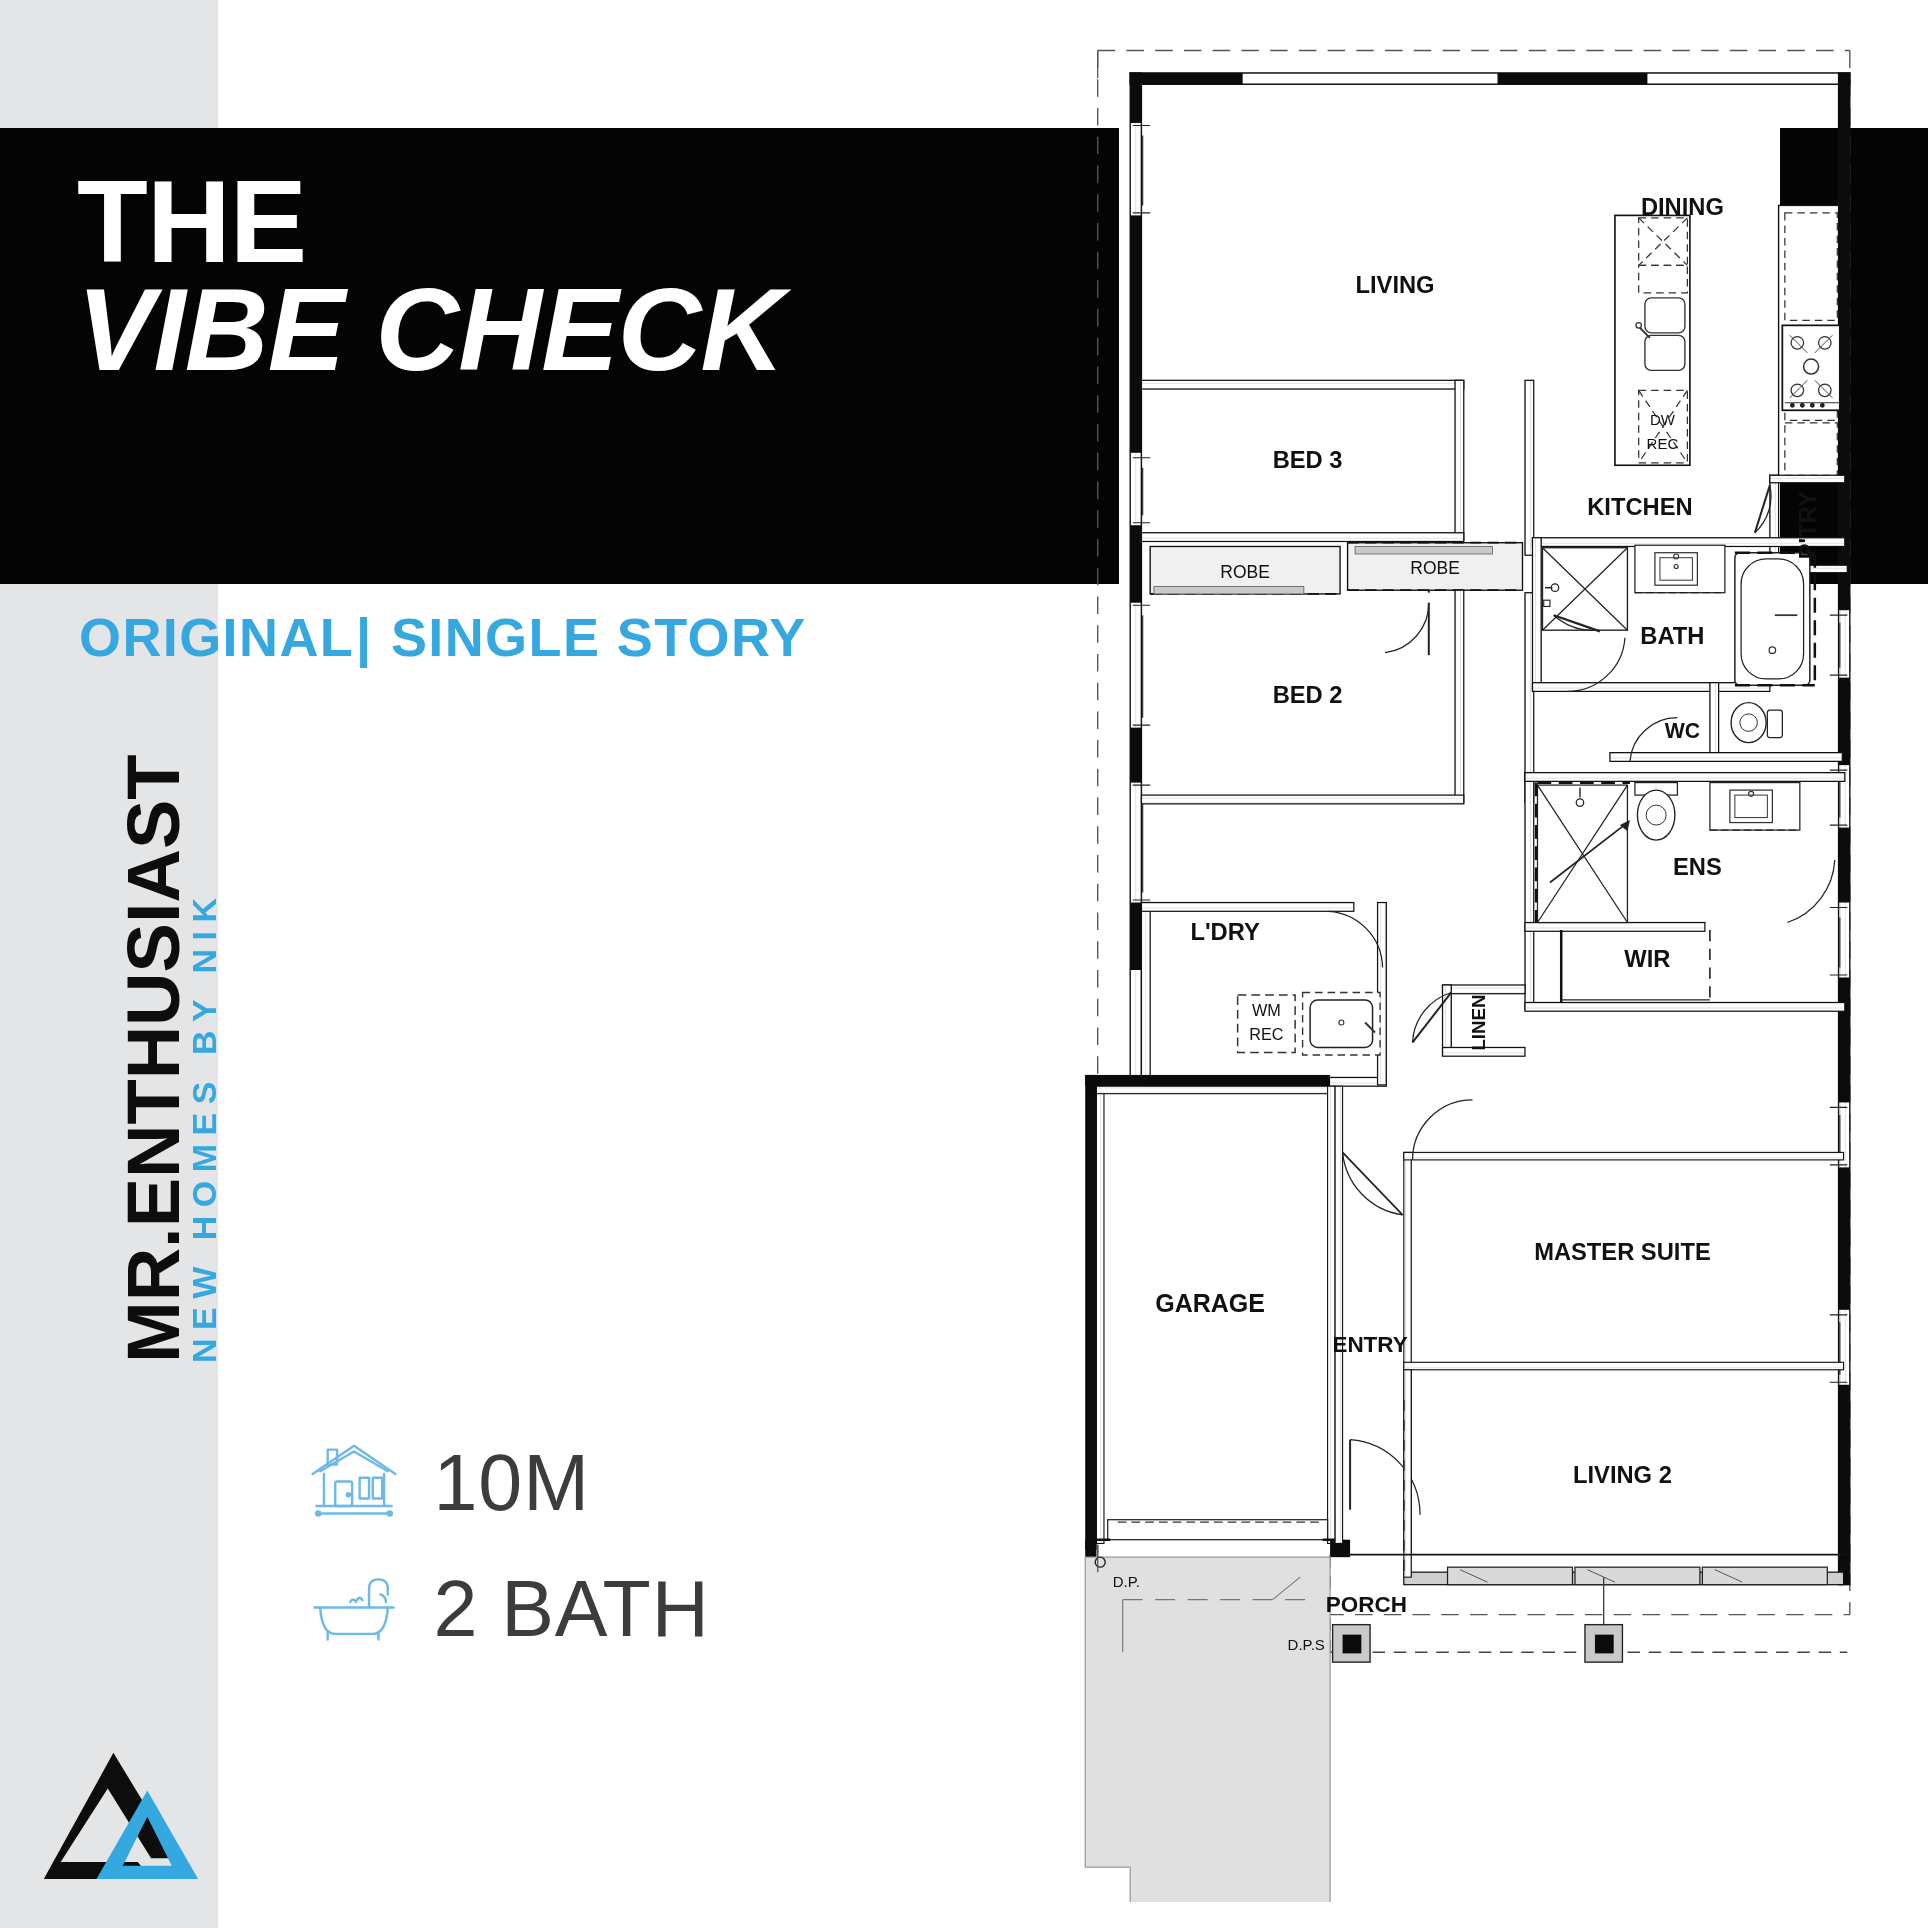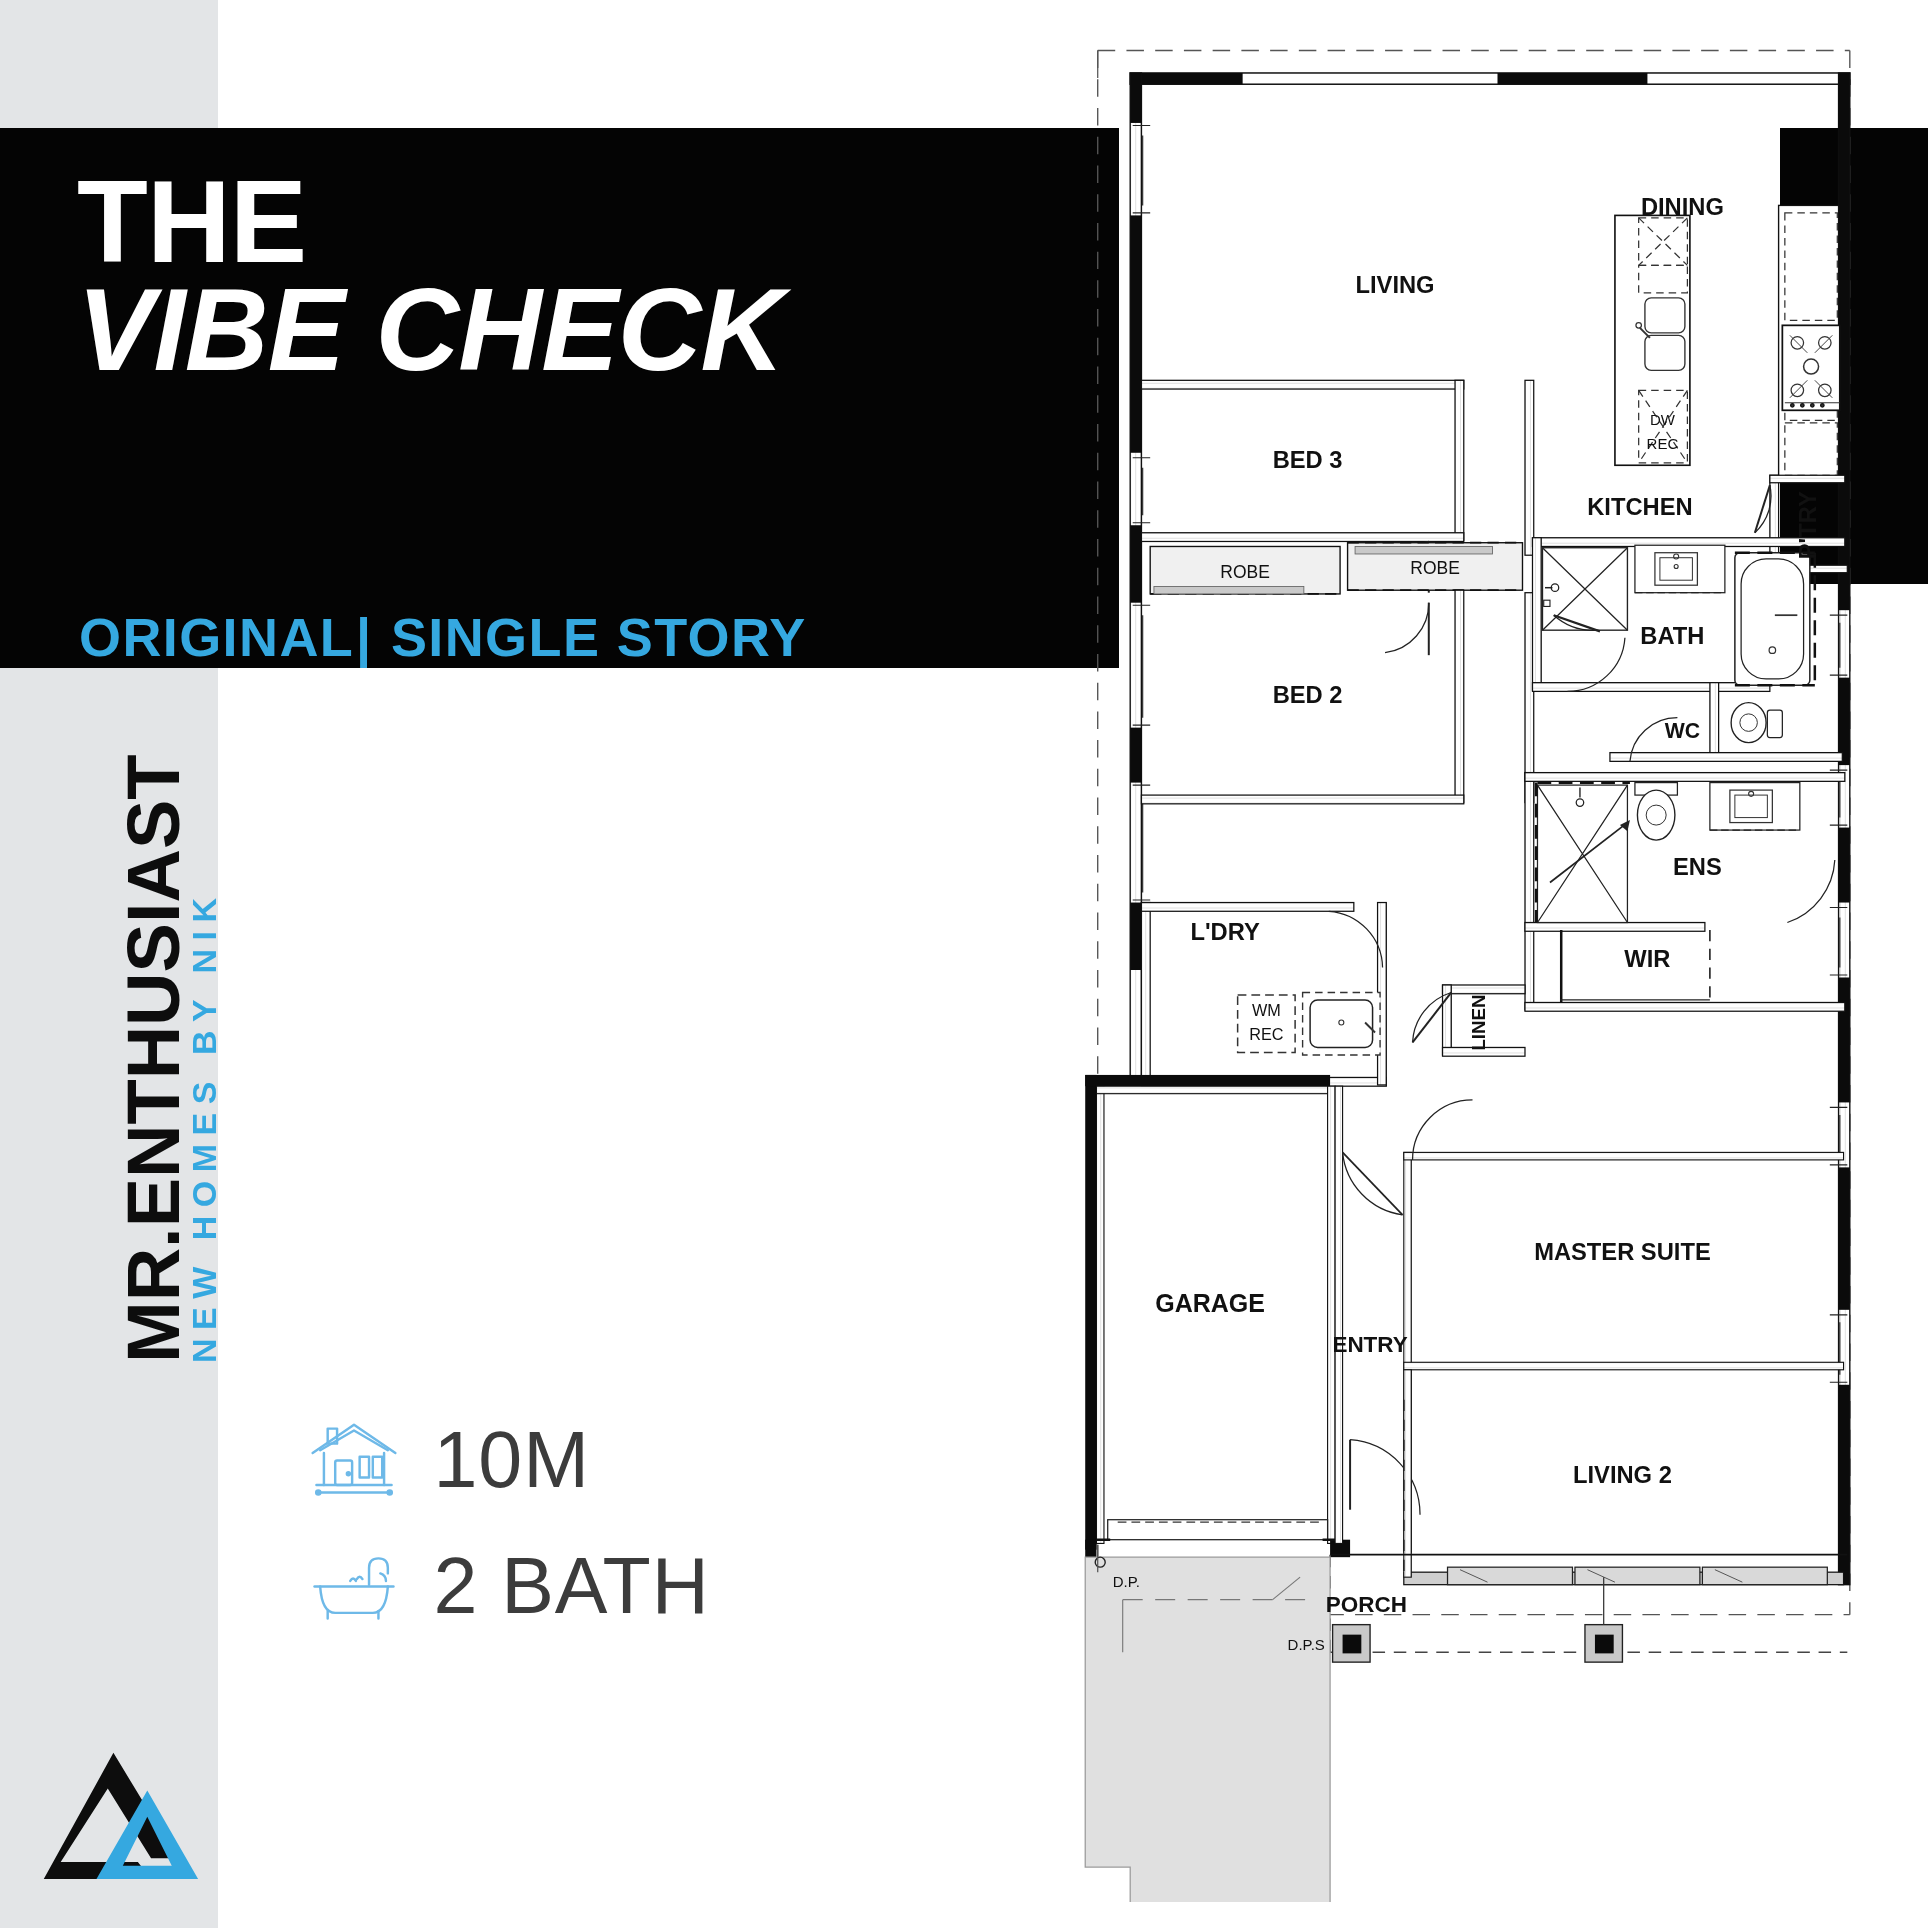--- a/index.html
+++ b/index.html
@@ -14,21 +14,21 @@
   #root{position:absolute;inset:0;width:1928px;height:1928px;}
 
   
   .left-band{
     position:absolute;left:0;top:0;width:218px;height:1928px;
     background:#e3e5e7;
   }
 
   
   .title-block{
-    position:absolute;left:0;top:128px;width:1119px;height:540px;
+    position:absolute;left:0;top:128px;width:1119px;height:456px;
     background:#040404;
   }
   .title-main{
     position:absolute;left:77px;top:41px;width:998px;
     color:#ffffff;
     font-size:116px;line-height:0.93;
     font-weight:bold;letter-spacing:-0.9px;
     font-family:"Liberation Sans", sans-serif;
   }
   .title-main .l1{display:block;}
@@ -58,21 +58,21 @@
     left:185px;top:1363px;
     font-size:34px;font-weight:bold;color:#35a8e0;
     letter-spacing:8.5px;
   }
 
   
   .logo{position:absolute;left:40px;top:1747px;width:160px;height:151px;}
 
   
   .features{position:absolute;left:298px;top:1414px;width:527px;}
-  .frow{display:flex;align-items:flex-start;height:115px;margin-bottom:11.3px;}
+  .frow{display:flex;align-items:flex-end;height:115px;margin-bottom:11.3px;}
   .ficon{width:111px;height:94px;flex:0 0 111px;display:flex;align-items:center;justify-content:center;}
   .ftext{
     font-size:79px;color:#3c3c3c;font-weight:400;
     letter-spacing:0.9px;margin-left:24.5px;
     font-family:"Liberation Sans", sans-serif;
   }
 
   
   .plan-stage{
     position:absolute;left:1083px;top:28px;width:829px;height:1874px;

